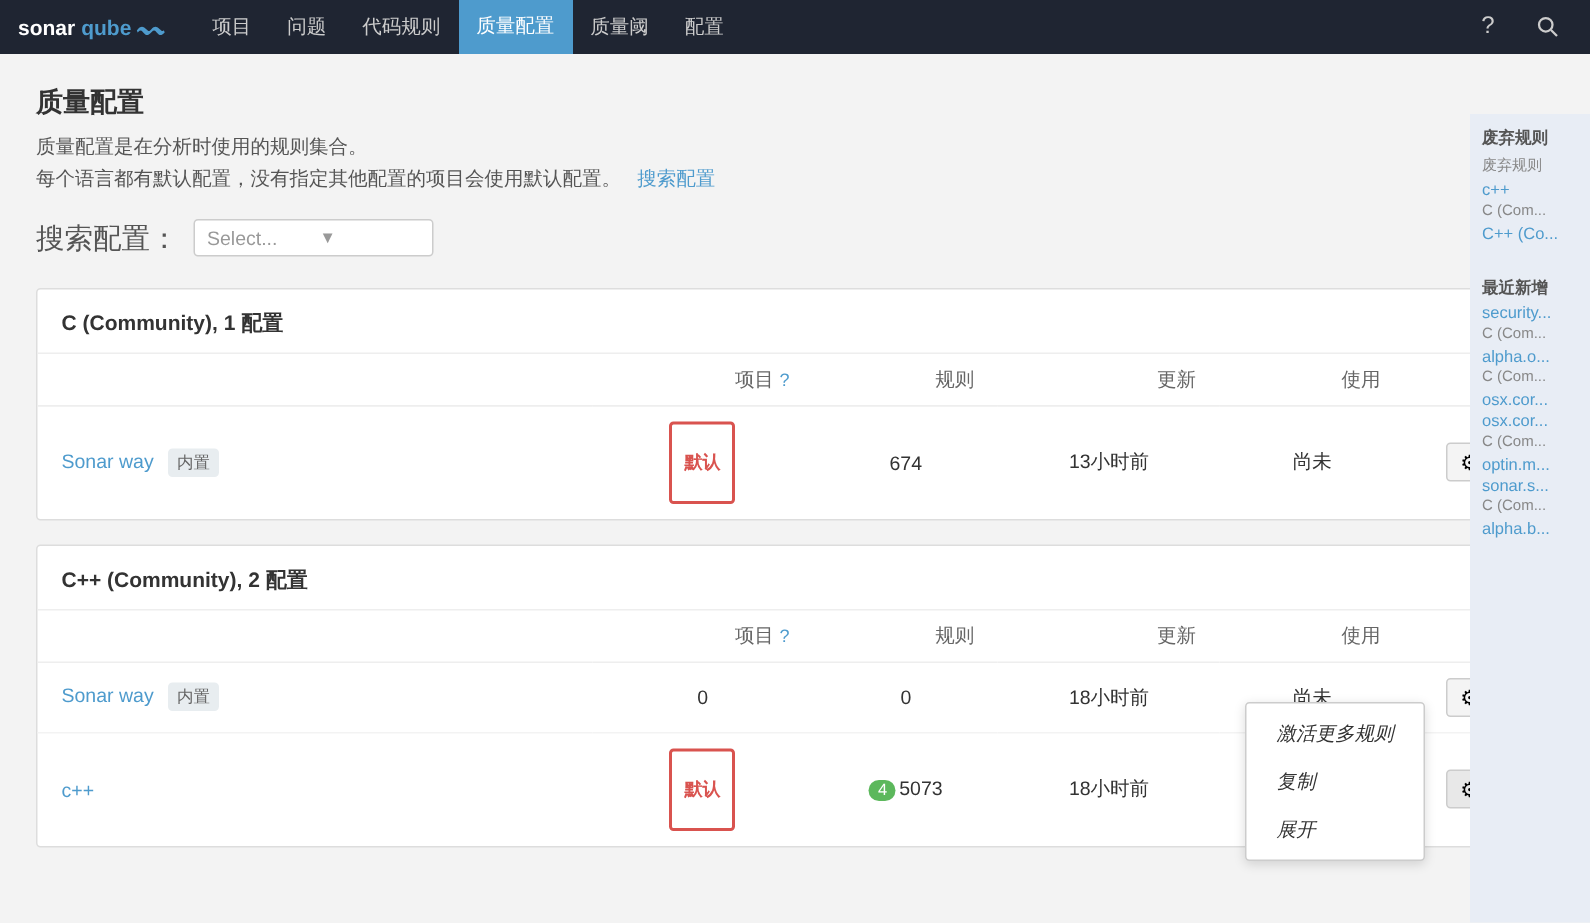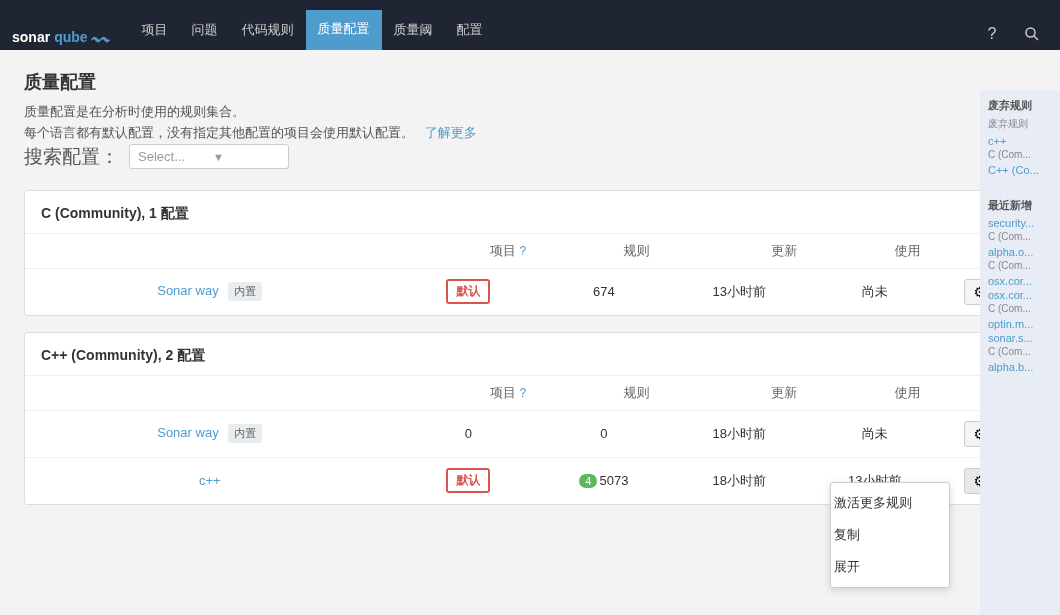--- a/index.html
+++ b/index.html
@@ -1,23 +1,23 @@
 <!DOCTYPE html>
 <html><head>
   <meta charset="utf-8">
   <style>
     * { box-sizing: border-box; margin: 0; padding: 0; }
     body { font-family: Arial, sans-serif; font-size: 13px; background: #f3f3f3; color: #333; width: 1060px; height: 615px; overflow: hidden; position: relative; }
 
     
     .topnav {
       background: #1f2532;
-      height: 50px;
+      height: 36px;
       display: flex;
-      align-items: flex-end;
+      align-items: center;
       padding: 0 12px;
       gap: 0;
       position: relative;
     }
     .topnav-brand {
       display: flex; align-items: center; gap: 4px; margin-right: 20px;
     }
     .topnav-brand .sonar-text {
       color: #fff; font-size: 14px; font-weight: bold;
     }
@@ -45,21 +45,21 @@
       padding: 20px 24px;
       background: #f3f3f3;
       min-height: calc(615px - 40px);
       position: relative;
     }
 
     .page-title {
       font-size: 18px; font-weight: bold; color: #333; margin-bottom: 8px;
     }
     .page-desc {
-      font-size: 13px; color: #555; line-height: 1.6; 
+      font-size: 13px; color: #555; line-height: 1.6; margin-bottom: 16px;
     }
     .page-desc a { color: #4e9bcd; text-decoration: none; }
 
     .search-row {
       display: flex; align-items: center; gap: 10px; margin-bottom: 20px;
     }
     .search-label { font-size: 19px; color: #555; }
     .search-select {
       display: flex; align-items: center; border: 1px solid #ccc; background: #fff; padding: 4px 8px; border-radius: 3px; min-width: 160px; cursor: pointer; gap: 8px;
     }
@@ -78,34 +78,34 @@
     }
     .profile-table th {
       padding: 8px 16px; text-align: right; font-weight: normal; color: #666; font-size: 13px; border-bottom: 1px solid #eee;
     }
     .profile-table td {
       padding: 10px 16px; font-size: 13px;
     }
     .profile-table tr:not(:last-child) td {
       border-bottom: 1px solid #f3f3f3;
     }
-    .col-name { width: 300px; text-align: center; }
+    .col-name { width: 300px; }
     .col-project { width: 120px; text-align: center; }
     .col-rules { width: 100px; text-align: center; }
     .col-update { width: 120px; text-align: center; }
     .col-used { width: 100px; text-align: center; }
     .col-actions { width: 80px; text-align: center; }
 
     .profile-name-link { color: #4e9bcd; text-decoration: none; font-size: 13px; }
 
     .badge-builtin {
       display: inline-block; background: #e8edf0; color: #666; font-size: 11px; padding: 2px 6px; border-radius: 3px; margin-left: 6px;
     }
     .default-badge {
-      display: inline-block; border: 2px solid #d9534f; color: #d9534f; font-size: 12px; padding: 2px 8px; border-radius: 3px; font-weight: bold;
+      display: inline-block; border: 2px solid #d9534f; color: #d9534f; font-size: 12px; padding: 17px 8px; border-radius: 3px; font-weight: bold;
     }
 
     .action-btn {
       display: inline-flex; align-items: center; gap: 2px; background: #f4f4f4; border: 1px solid #ccc; border-radius: 3px; padding: 4px 8px; cursor: pointer; font-size: 13px;
     }
     .action-btn .gear { font-size: 14px; }
     .action-btn .caret { font-size: 10px; }
 
     
     .right-sidebar {
@@ -134,21 +134,21 @@
       position: absolute;
       background: #fff;
       border: 1px solid #ccc;
       border-radius: 3px;
       box-shadow: 0 2px 8px rgba(0,0,0,0.15);
       z-index: 100;
       min-width: 120px;
       padding: 4px 0;
     }
     .dropdown-item {
-      padding: 7px 3px; cursor: pointer; font-size: 13px; color: #333;
+      padding: 7px 20px; cursor: pointer; font-size: 13px; color: #333; font-style: italic;
     }
 
     .numeric-badge {
       display: inline-block; background: #5cb85c; color: #fff; border-radius: 10px; font-size: 11px; padding: 1px 6px; margin-right: 2px;
     }
   </style>
 </head>
 <body>
 
 <nav class="topnav">
@@ -175,21 +175,21 @@
     </button>
   </div>
 </nav>
 
 <div class="main-content">
 
   <h1 class="page-title">质量配置</h1>
   <div class="page-desc">
     <span>质量配置是在分析时使用的规则集合。</span><br>
     <span>每个语言都有默认配置，没有指定其他配置的项目会使用默认配置。</span>
-    &nbsp;&nbsp;<a href="#">了解更多</a>
+    &nbsp;&nbsp;<a href="#">搜索配置</a>
   </div>
 
   <div class="search-row">
     <label class="search-label">搜索配置：</label>
     <div class="search-select">
       <span>Select...</span>
       <span class="arrow">▼</span>
     </div>
   </div>
 

